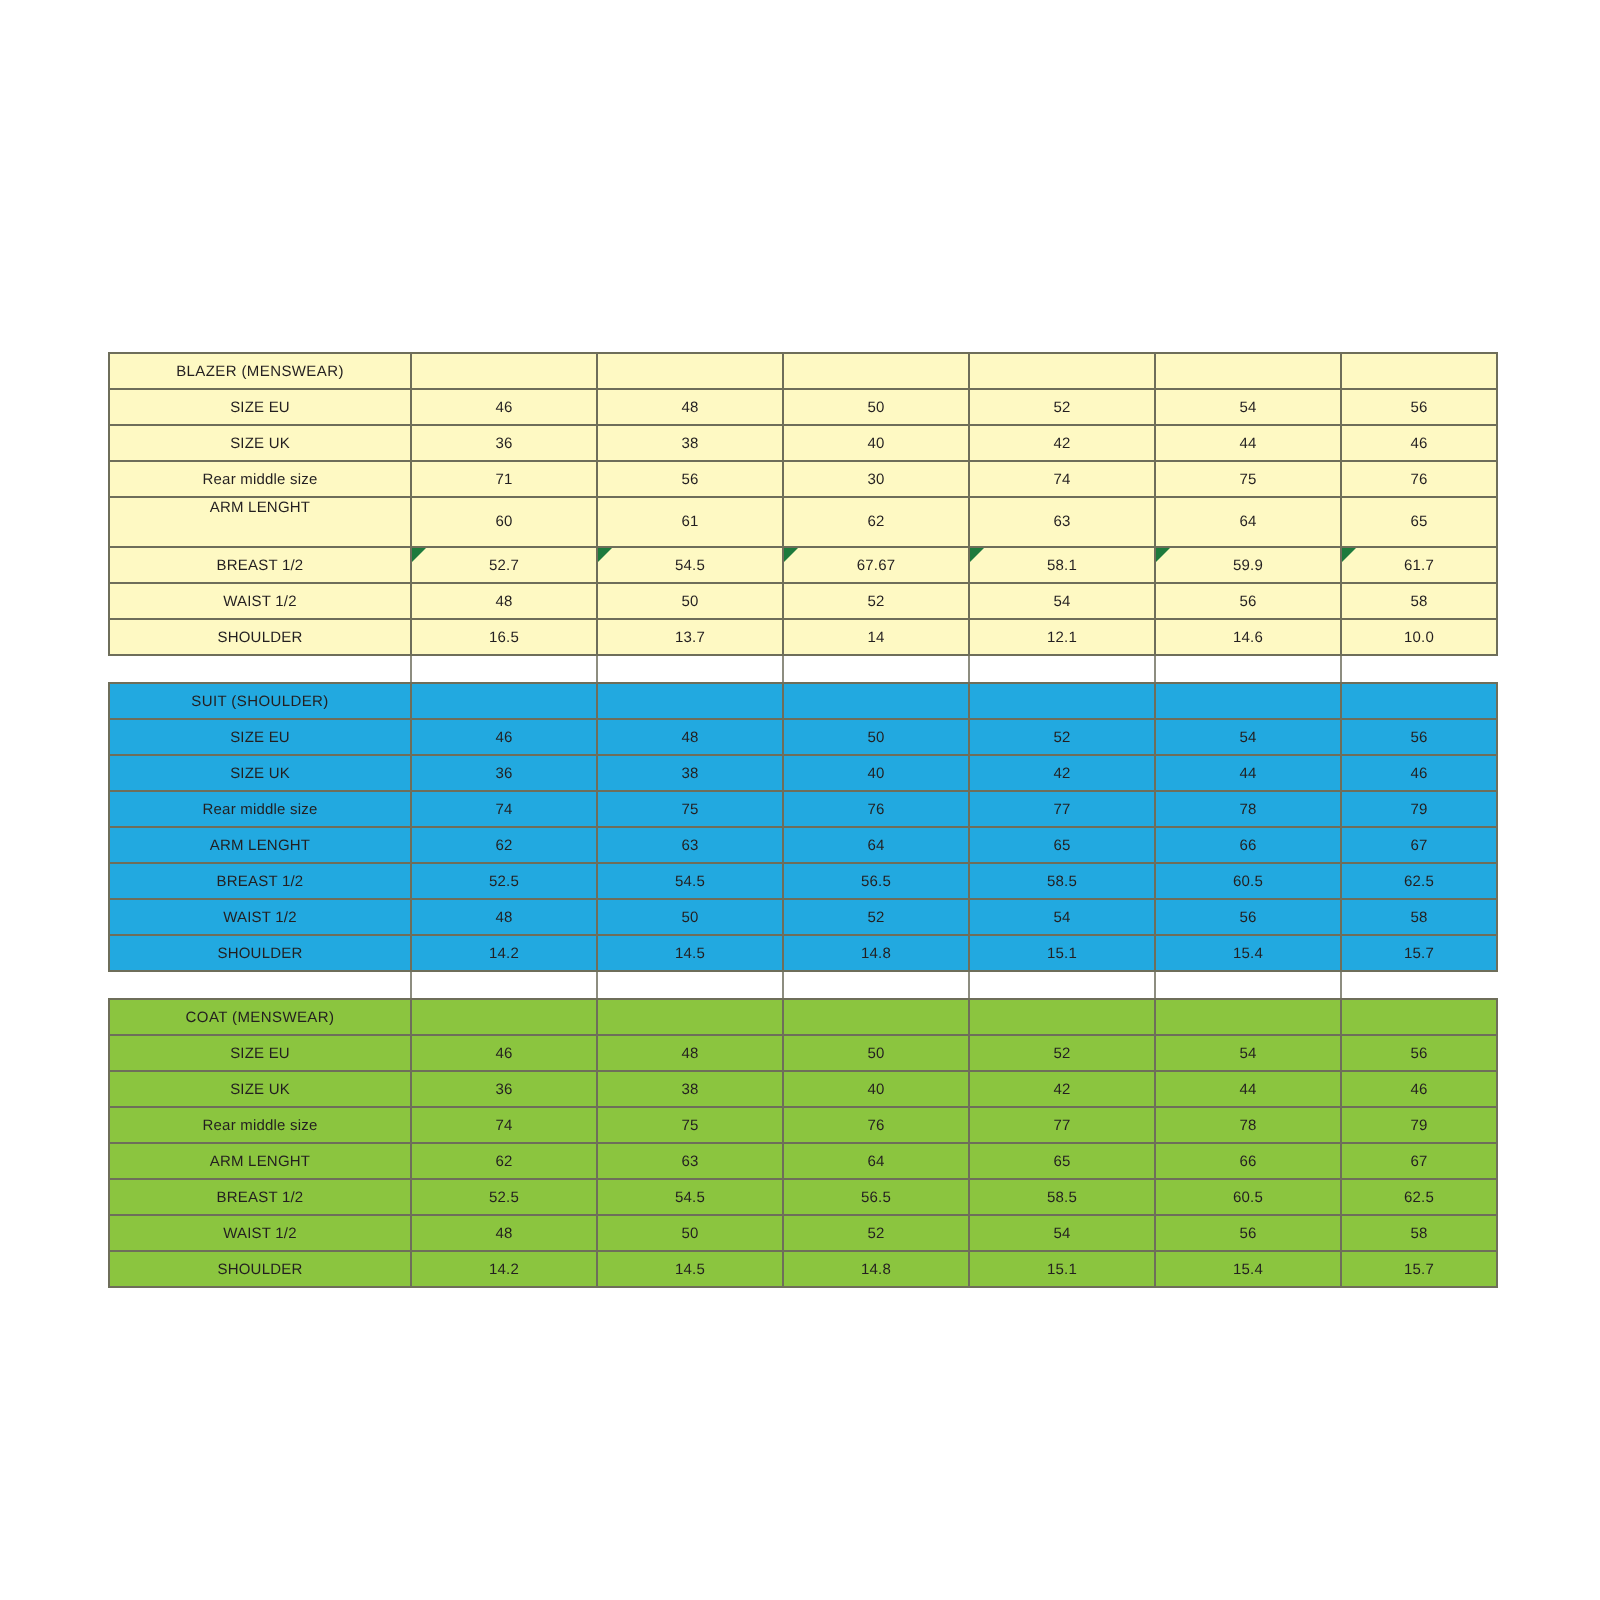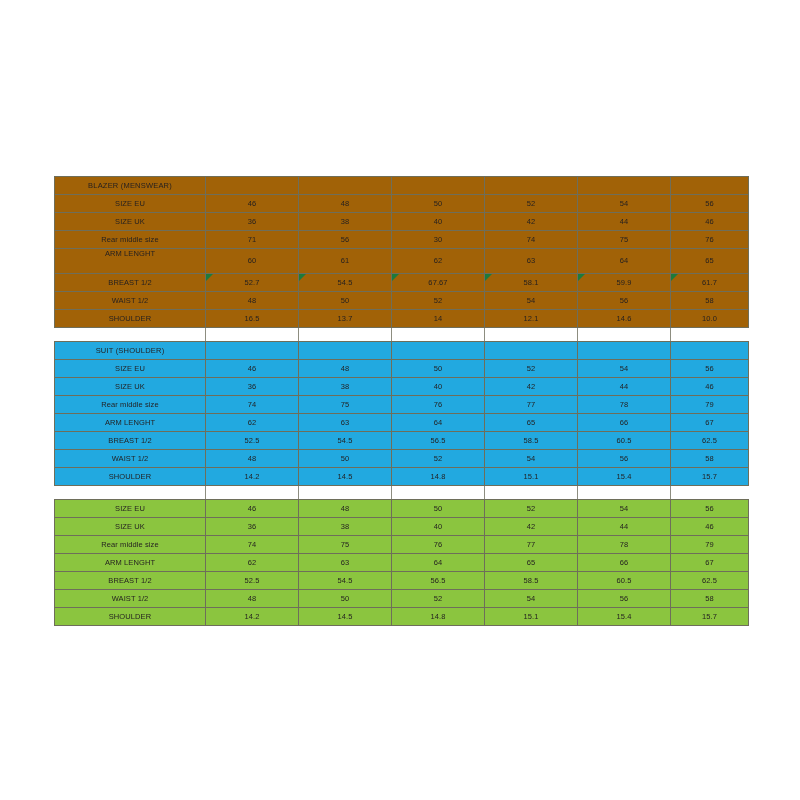--- a/index.html
+++ b/index.html
@@ -39,21 +39,21 @@
     vertical-align: middle;
     height: 17px;
     padding: 0 2px;
     line-height: 1.05;
     letter-spacing: 0.1px;
     position: relative;
     white-space: nowrap;
   }
 
   
-  tr.band-yellow td { background: #a16207; }
+  tr.band-yellow td { background: #fef9c3; }
   tr.band-blue   td { background: #22a9e0; }
   tr.band-green  td { background: #8bc53f; }
 
   
   tr.spacer td {
     background: #ffffff;
     height: 13px;
     border-top: 1px solid #6e6e5a;
     border-bottom: 1px solid #6e6e5a;
     border-left: 1px solid #8d8d80;
@@ -251,20 +251,29 @@
         </tr>
         <tr class="spacer">
           <td class="sp-edge"></td>
           <td></td>
           <td></td>
           <td></td>
           <td></td>
           <td></td>
           <td class="sp-edge"></td>
         </tr>
+        <tr class="band-green section-head">
+          <td class="label">COAT (MENSWEAR)</td>
+          <td></td>
+          <td></td>
+          <td></td>
+          <td></td>
+          <td></td>
+          <td></td>
+        </tr>
         <tr class="band-green">
           <td class="label">SIZE EU</td>
           <td>46</td>
           <td>48</td>
           <td>50</td>
           <td>52</td>
           <td>54</td>
           <td>56</td>
         </tr>
         <tr class="band-green">

